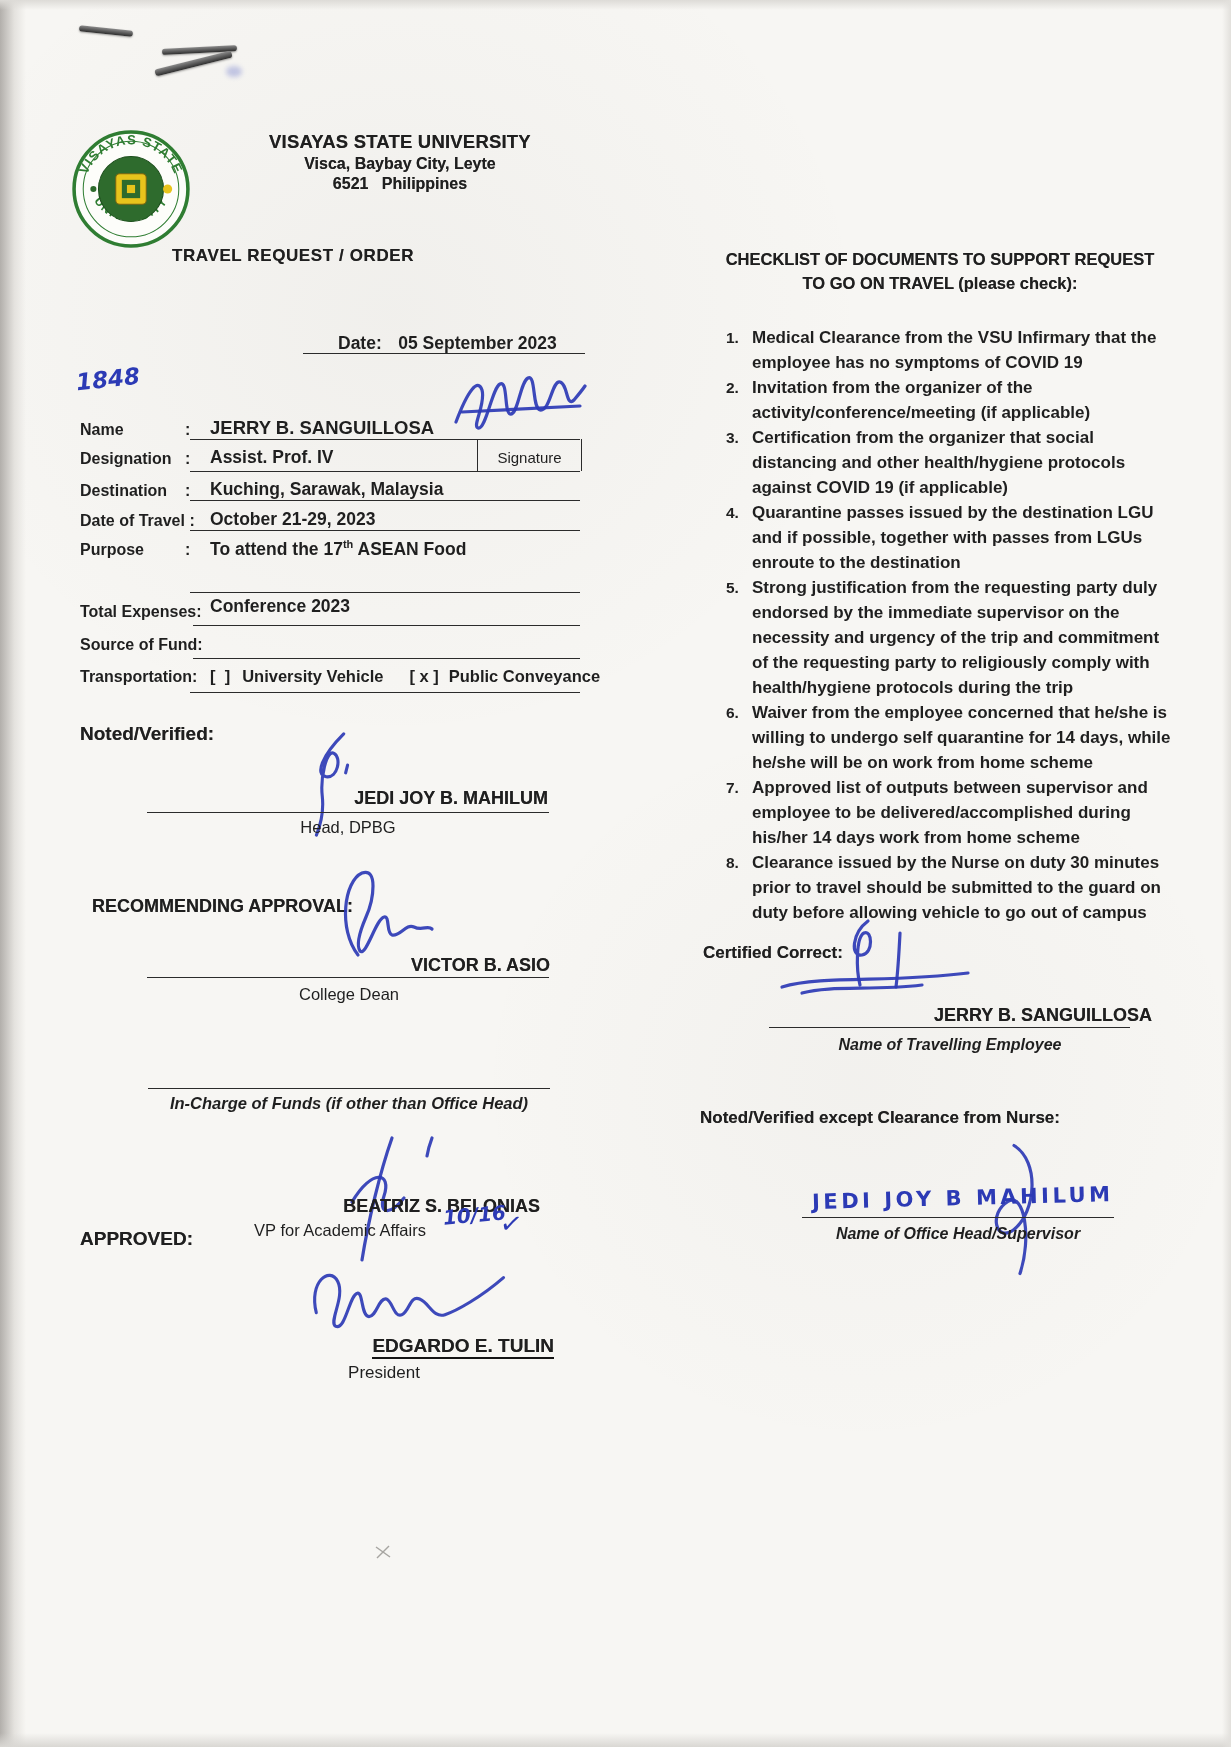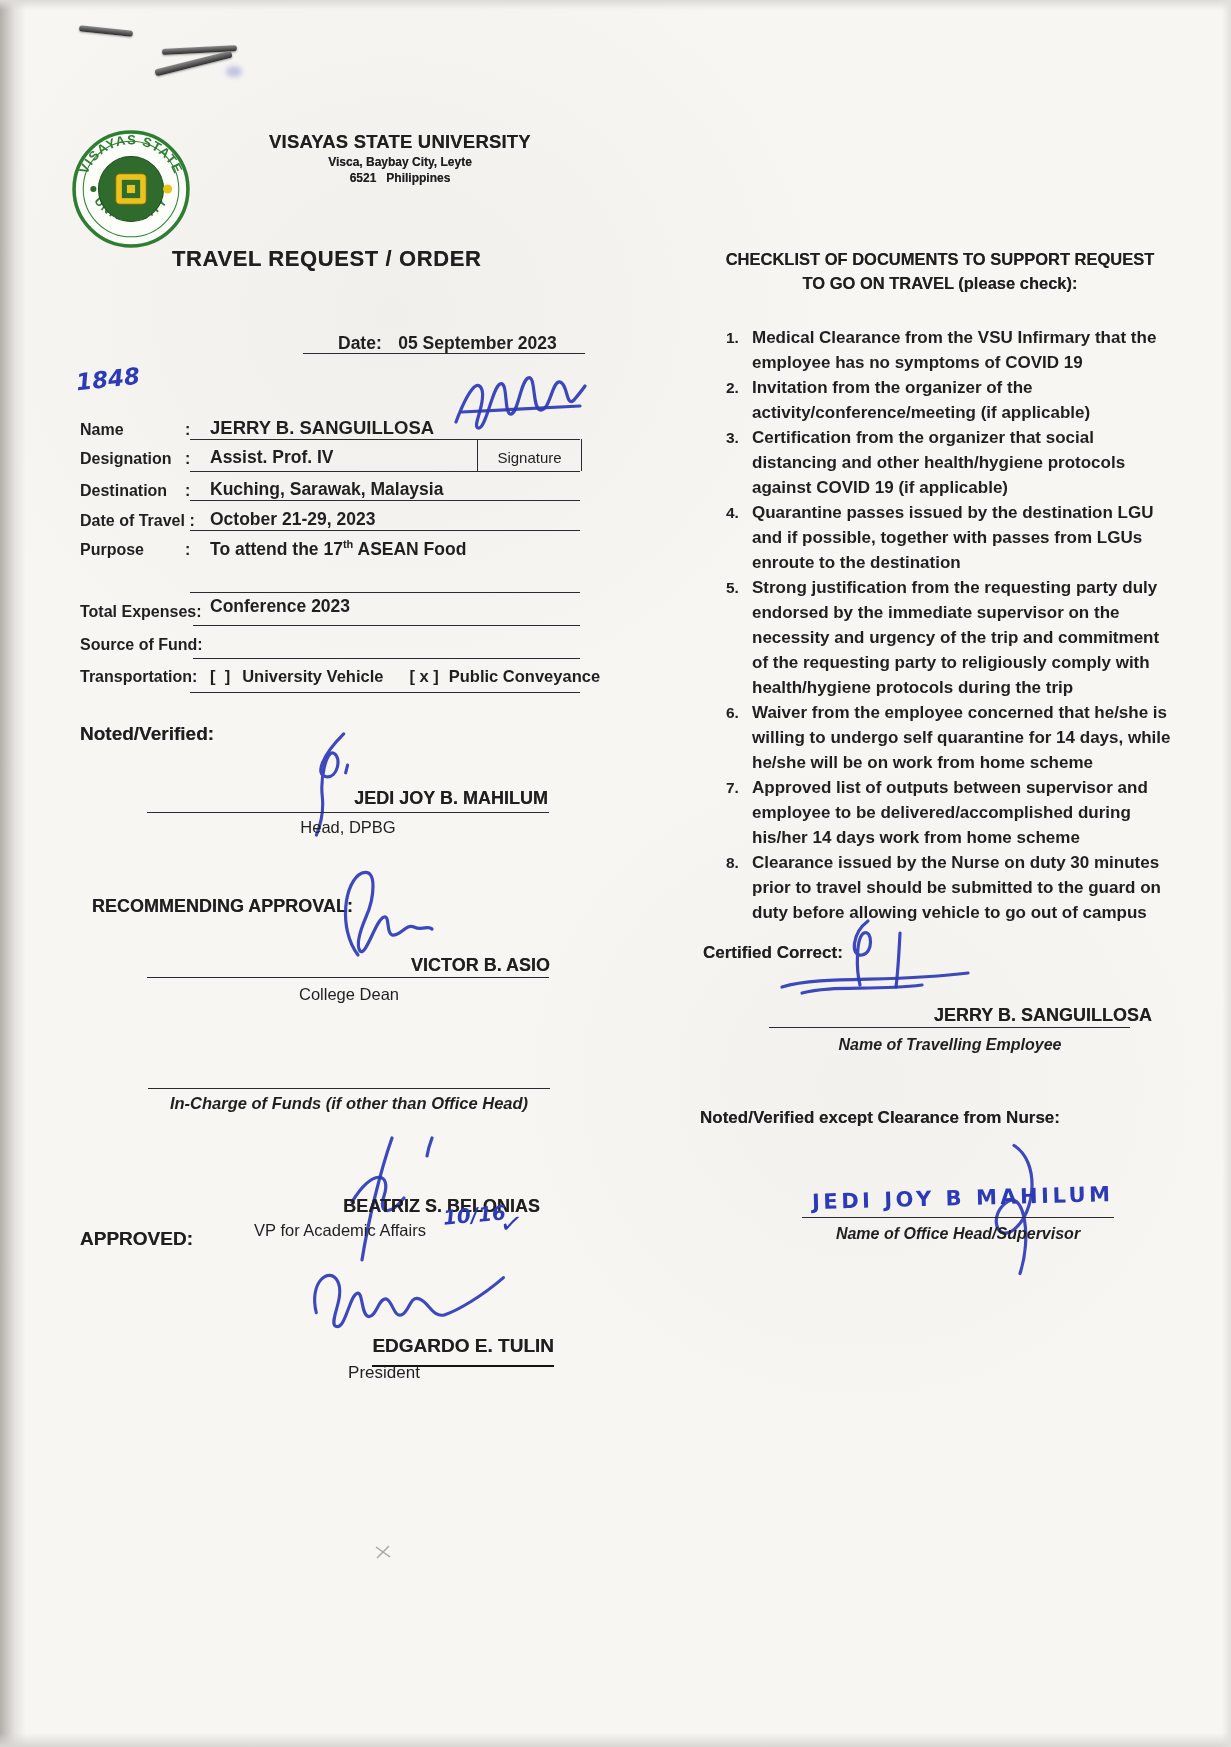--- a/index.html
+++ b/index.html
@@ -17,43 +17,43 @@
   }
   .abs{position:absolute;}
   .edge-left{left:0;top:0;bottom:0;width:26px;background:linear-gradient(90deg,#b2afab,#e4e2de 55%,rgba(247,246,243,0));}
   .edge-top{left:0;top:0;right:0;height:10px;background:linear-gradient(180deg,#dddbd7,rgba(247,246,243,0));}
   .edge-bottom{left:0;bottom:0;right:0;height:14px;background:linear-gradient(0deg,#d9d7d3,rgba(247,246,243,0));}
   .edge-right{top:0;bottom:0;right:0;width:9px;background:linear-gradient(270deg,#e2e0dc,rgba(247,246,243,0));}
   .staple{background:linear-gradient(180deg,#8a8a8a,#2e2e2e);border-radius:3px;box-shadow:0 1px 2px rgba(0,0,0,.35);}
   .smudge{width:16px;height:11px;background:#4a58c0;border-radius:50%;opacity:.30;filter:blur(2.5px);}
   .soft{text-shadow:0 0 .5px rgba(25,25,25,.65);}
   .hdr-uni{font-size:18.5px;font-weight:bold;letter-spacing:.2px;}
-  .hdr-addr{font-size:12px;font-weight:bold;margin-top:2px;}
-  .doc-title{font-size:22px;font-weight:bold;letter-spacing:.6px;}
+  .hdr-addr{font-size:16px;font-weight:bold;margin-top:2px;}
+  .doc-title{font-size:17px;font-weight:bold;letter-spacing:.6px;}
   .lbl{font-size:16px;font-weight:bold;white-space:nowrap;}
   .val{font-size:17.5px;font-weight:bold;white-space:nowrap;}
   .hl{border-bottom:1.6px solid #2b2b2b;height:0;}
   .sigbox{border-left:1.6px solid #2b2b2b;border-right:1.6px solid #2b2b2b;text-align:center;}
   .sigbox .cap{font-size:15px;padding-top:10px;}
   .heading{font-size:19px;font-weight:bold;white-space:nowrap;}
   .name-line{font-size:18px;font-weight:bold;text-align:right;}
   .role-line{font-size:16.5px;text-align:center;}
   .caption-ital{font-size:16.5px;font-weight:bold;font-style:italic;text-align:center;white-space:nowrap;}
   .hand{font-family:"DejaVu Sans", sans-serif;color:#2c3ab5;}
   .hand-note{font-size:23px;font-weight:bold;font-style:italic;transform:rotate(-6deg);}
   .hand-date{font-size:20px;font-weight:bold;font-style:italic;transform:rotate(-5deg);}
   .hand-check{font-size:27px;font-weight:bold;transform:rotate(8deg);}
   .hand-caps{font-size:21px;font-weight:bold;letter-spacing:3.5px;transform:rotate(-1.5deg);white-space:nowrap;}
   .cl-title{font-size:16.5px;font-weight:bold;text-align:center;}
   .cl-list{display:block;}
   .cl-item{display:flex;align-items:flex-start;}
   .cl-num{flex:0 0 26px;font-size:15.5px;font-weight:bold;line-height:25px;}
   .cl-text{flex:1;font-size:17px;font-weight:bold;line-height:25px;}
   .sig path{fill:none;stroke:#2c3ab5;stroke-width:3.2;stroke-linecap:round;stroke-linejoin:round;opacity:.92;}
-  .ul-name{border-bottom:2.5px solid #141414;padding-bottom:9px;}
+  .ul-name{border-bottom:2.5px solid #141414;padding-bottom:1px;}
   .stray line{stroke:#a7a5a1;stroke-width:1.5;}
   sup{font-size:11px;font-weight:bold;}
 </style>
 </head>
 <body>
 
 <div class="page">
 
   <div class="abs edge-left"></div>
   <div class="abs edge-top"></div>

